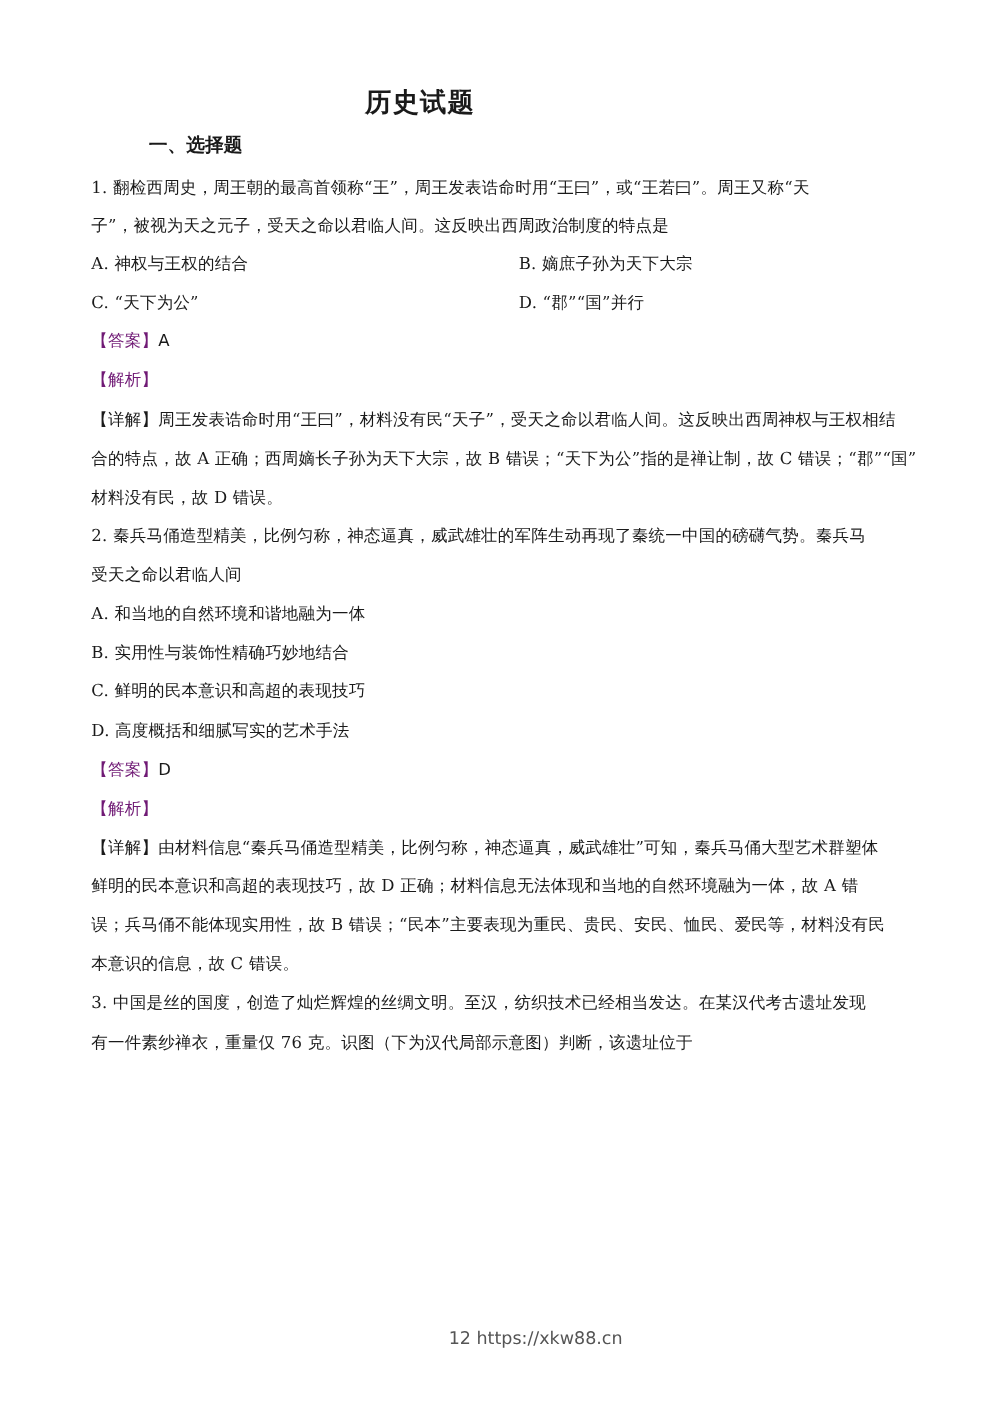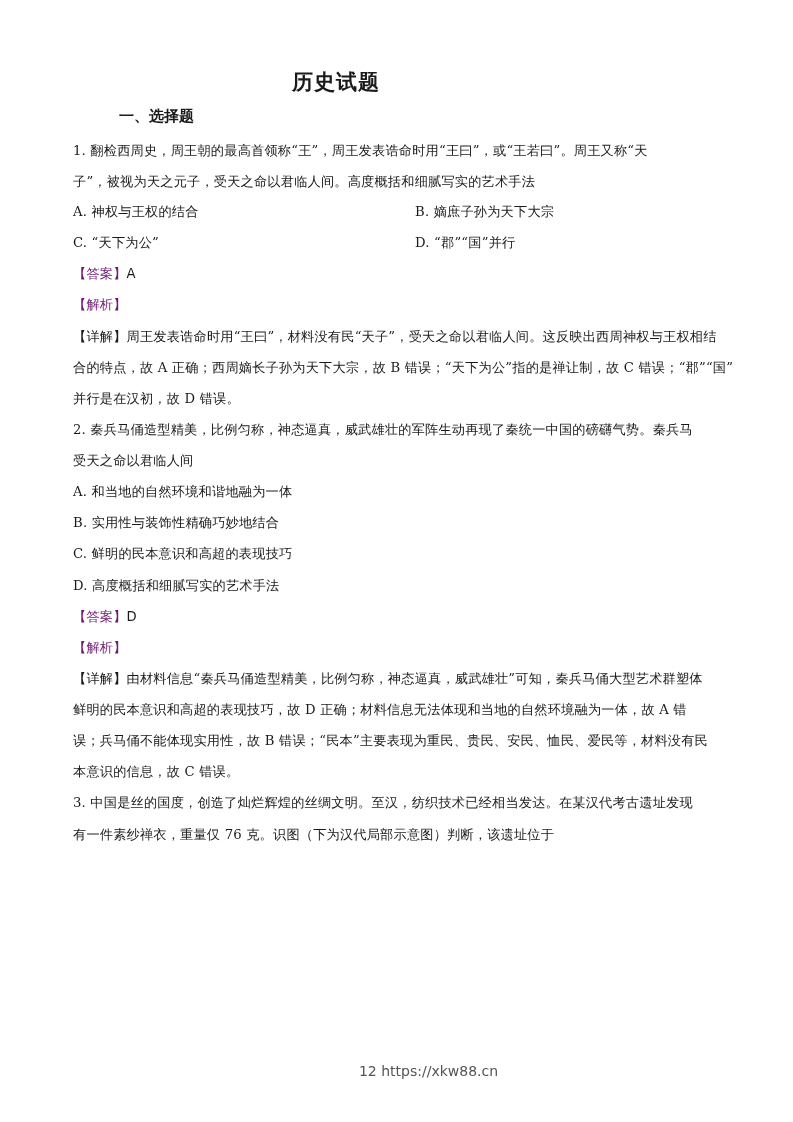--- a/index.html
+++ b/index.html
@@ -36,36 +36,36 @@
     }
   </style>
 </head>
 <body>
 
 <div class="page-title">历史试题</div>
 <div class="section-heading">一、选择题</div>
 
 <div>
   <div class="line" style="top:141px">1. 翻检西周史，周王朝的最高首领称“王”，周王发表诰命时用“王曰”，或“王若曰”。周王又称“天</div>
-  <div class="line" style="top:172px">子”，被视为天之元子，受天之命以君临人间。高度概括和细腻写实的艺术手法</div>
+  <div class="line" style="top:172px">子”，被视为天之元子，受天之命以君临人间。这反映出西周政治制度的特点是</div>
   <div class="line" style="top:202px">A. 神权与王权的结合</div>
   <div class="line opt-right" style="top:202px">B. 嫡庶子孙为天下大宗</div>
   <div class="line" style="top:233px">C. “天下为公”</div>
   <div class="line opt-right" style="top:233px">D. “郡”“国”并行</div>
   <div class="line" style="top:264px">
     <span class="tag">【答案】</span><span class="ans">A</span>
   </div>
   <div class="line" style="top:295px">
     <span class="tag">【解析】</span>
   </div>
   <div class="line" style="top:327px">
     <span>【详解】</span><span>周王发表诰命时用“王曰”，材料没有民“天子”，受天之命以君临人间。这反映出西周神权与王权相结</span>
   </div>
   <div class="line" style="top:358px">合的特点，故 A 正确；西周嫡长子孙为天下大宗，故 B 错误；“天下为公”指的是禅让制，故 C 错误；“郡”“国”</div>
-  <div class="line" style="top:389px">并行是在汉初，故 D 错误。</div>
+  <div class="line" style="top:389px">材料没有民，故 D 错误。</div>
 </div>
 
 <div>
   <div class="line" style="top:420px">2. 秦兵马俑造型精美，比例匀称，神态逼真，威武雄壮的军阵生动再现了秦统一中国的磅礴气势。秦兵马</div>
   <div class="line" style="top:451px">受天之命以君临人间</div>
   <div class="line" style="top:482px">A. 和当地的自然环境和谐地融为一体</div>
   <div class="line" style="top:513px">B. 实用性与装饰性精确巧妙地结合</div>
   <div class="line" style="top:544px">C. 鲜明的民本意识和高超的表现技巧</div>
   <div class="line" style="top:576px">D. 高度概括和细腻写实的艺术手法</div>
   <div class="line" style="top:607px">

